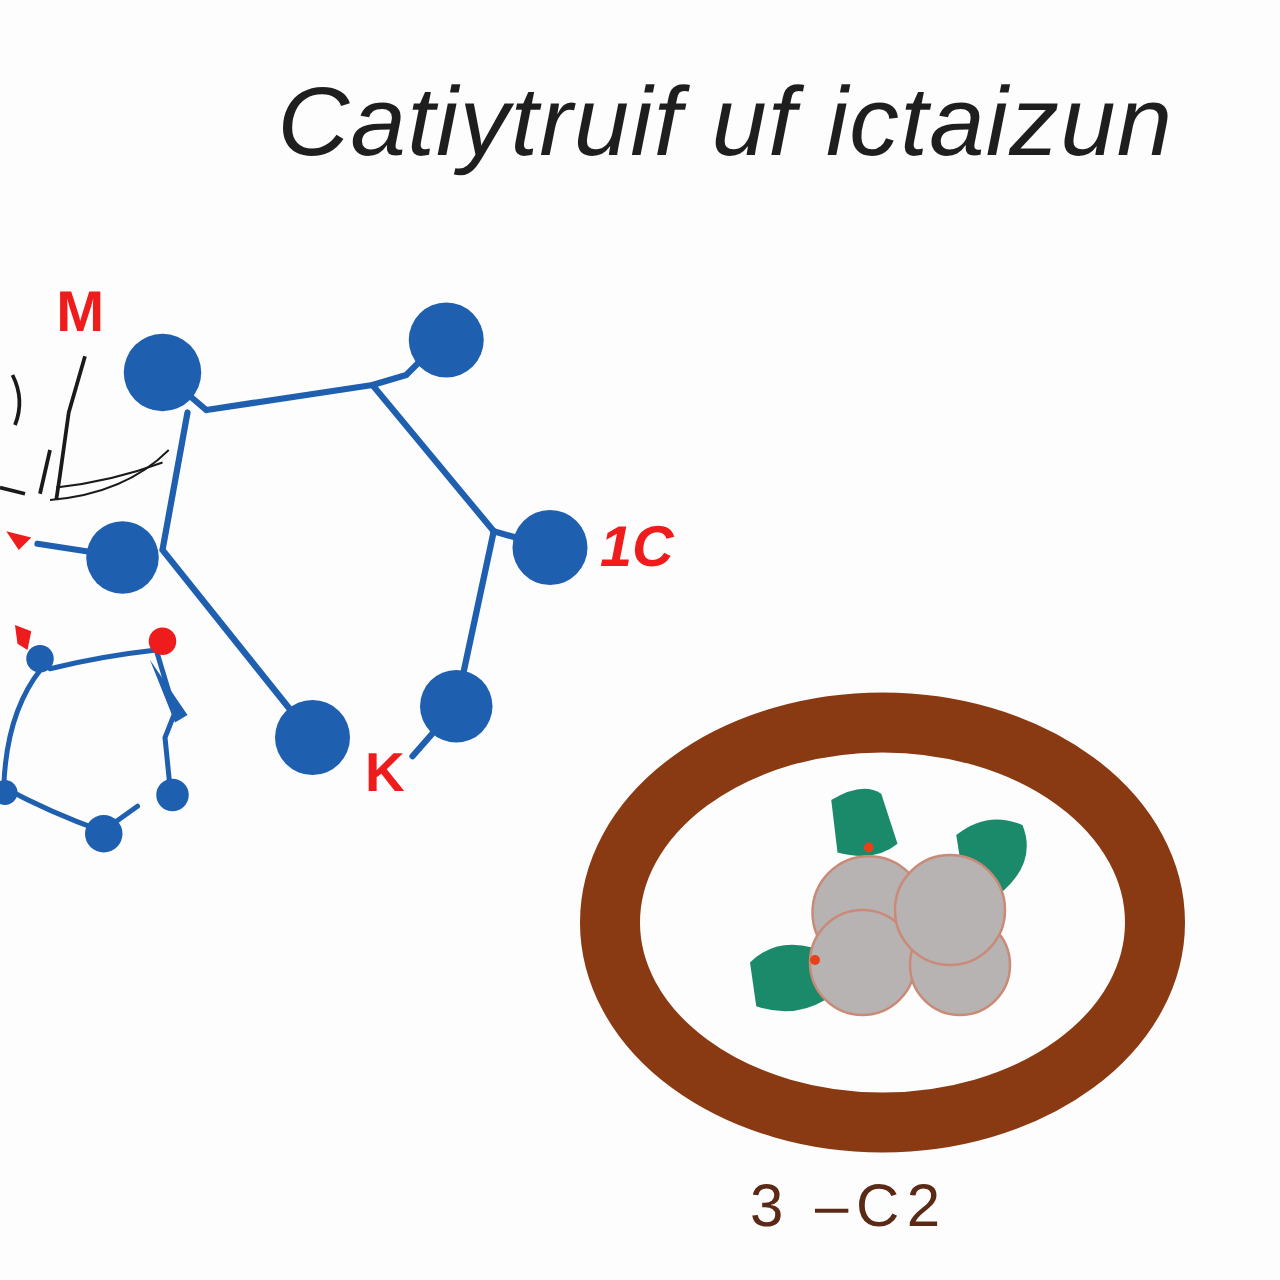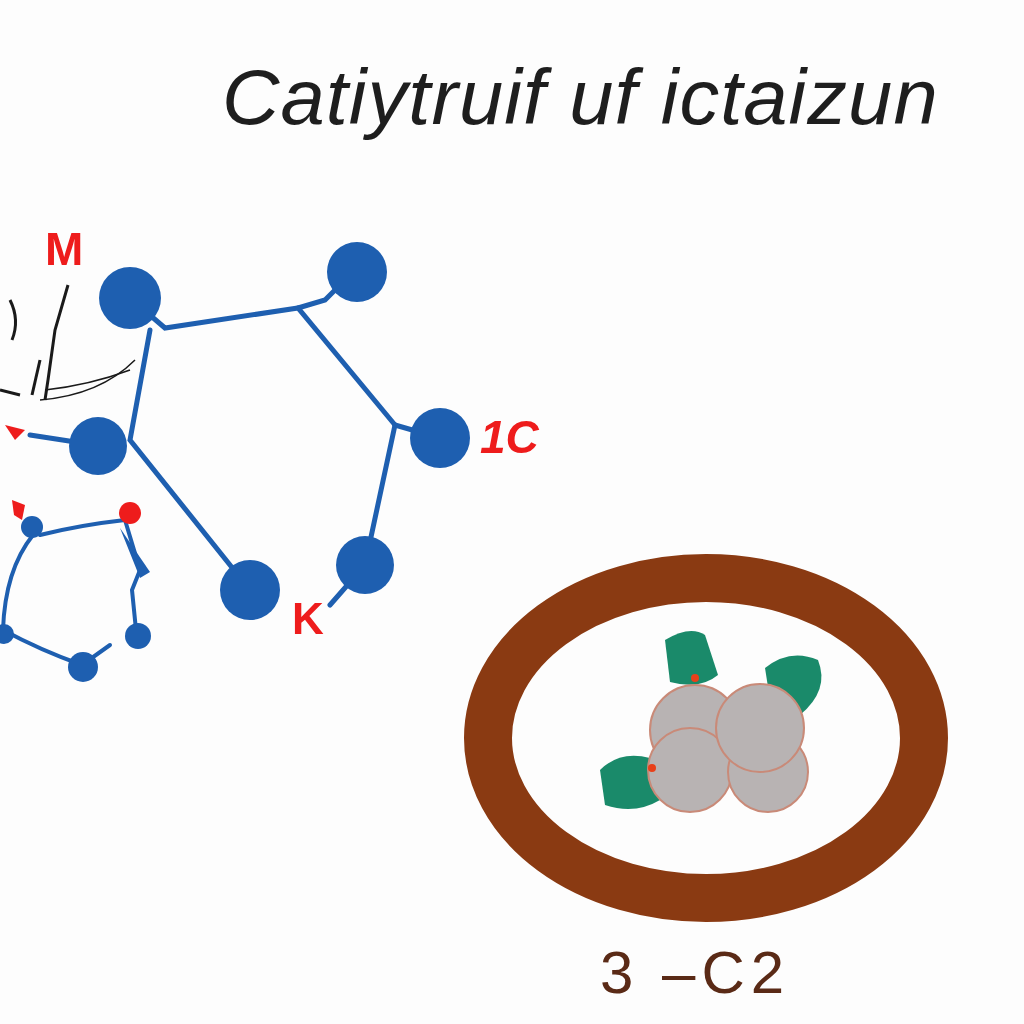--- a/index.html
+++ b/index.html
@@ -1,19 +1,19 @@
 <!DOCTYPE html>
 <html><head>
 <meta charset="utf-8">
 <style>
   html, body { margin: 0; padding: 0; }
   body { width: 1024px; height: 1024px; background: #fdfdfd; position: relative; overflow: hidden; font-family: "Liberation Sans", sans-serif; }
   .title { position: absolute; left: 222px; top: 52px; font-family: "Liberation Sans", sans-serif; font-style: italic; font-size: 78px; color: #1e1e1e; letter-spacing: 1px; white-space: nowrap; transform: scaleX(1.02); transform-origin: left; }
   .lbl { position: absolute; font-weight: bold; color: #ee1c1c; font-family: "Liberation Sans", sans-serif; }
-  .caption { position: absolute; left: 600px; top: 938px; font-size: 60px; color: #5a2a16; font-family: "Liberation Sans", sans-serif; letter-spacing: 6px; }
+  .caption { position: absolute; left: 600px; top: 938px; font-size: 48px; color: #5a2a16; font-family: "Liberation Sans", sans-serif; letter-spacing: 6px; }
   svg { position: absolute; left: 0; top: 0; }
 </style>
 </head>
 <body>
 
 <div class="title">Catiytruif uf ictaizun</div>
 
 <svg width="1024" height="1024">
 
   <g stroke="#1a1a1a" fill="none" stroke-width="3">

